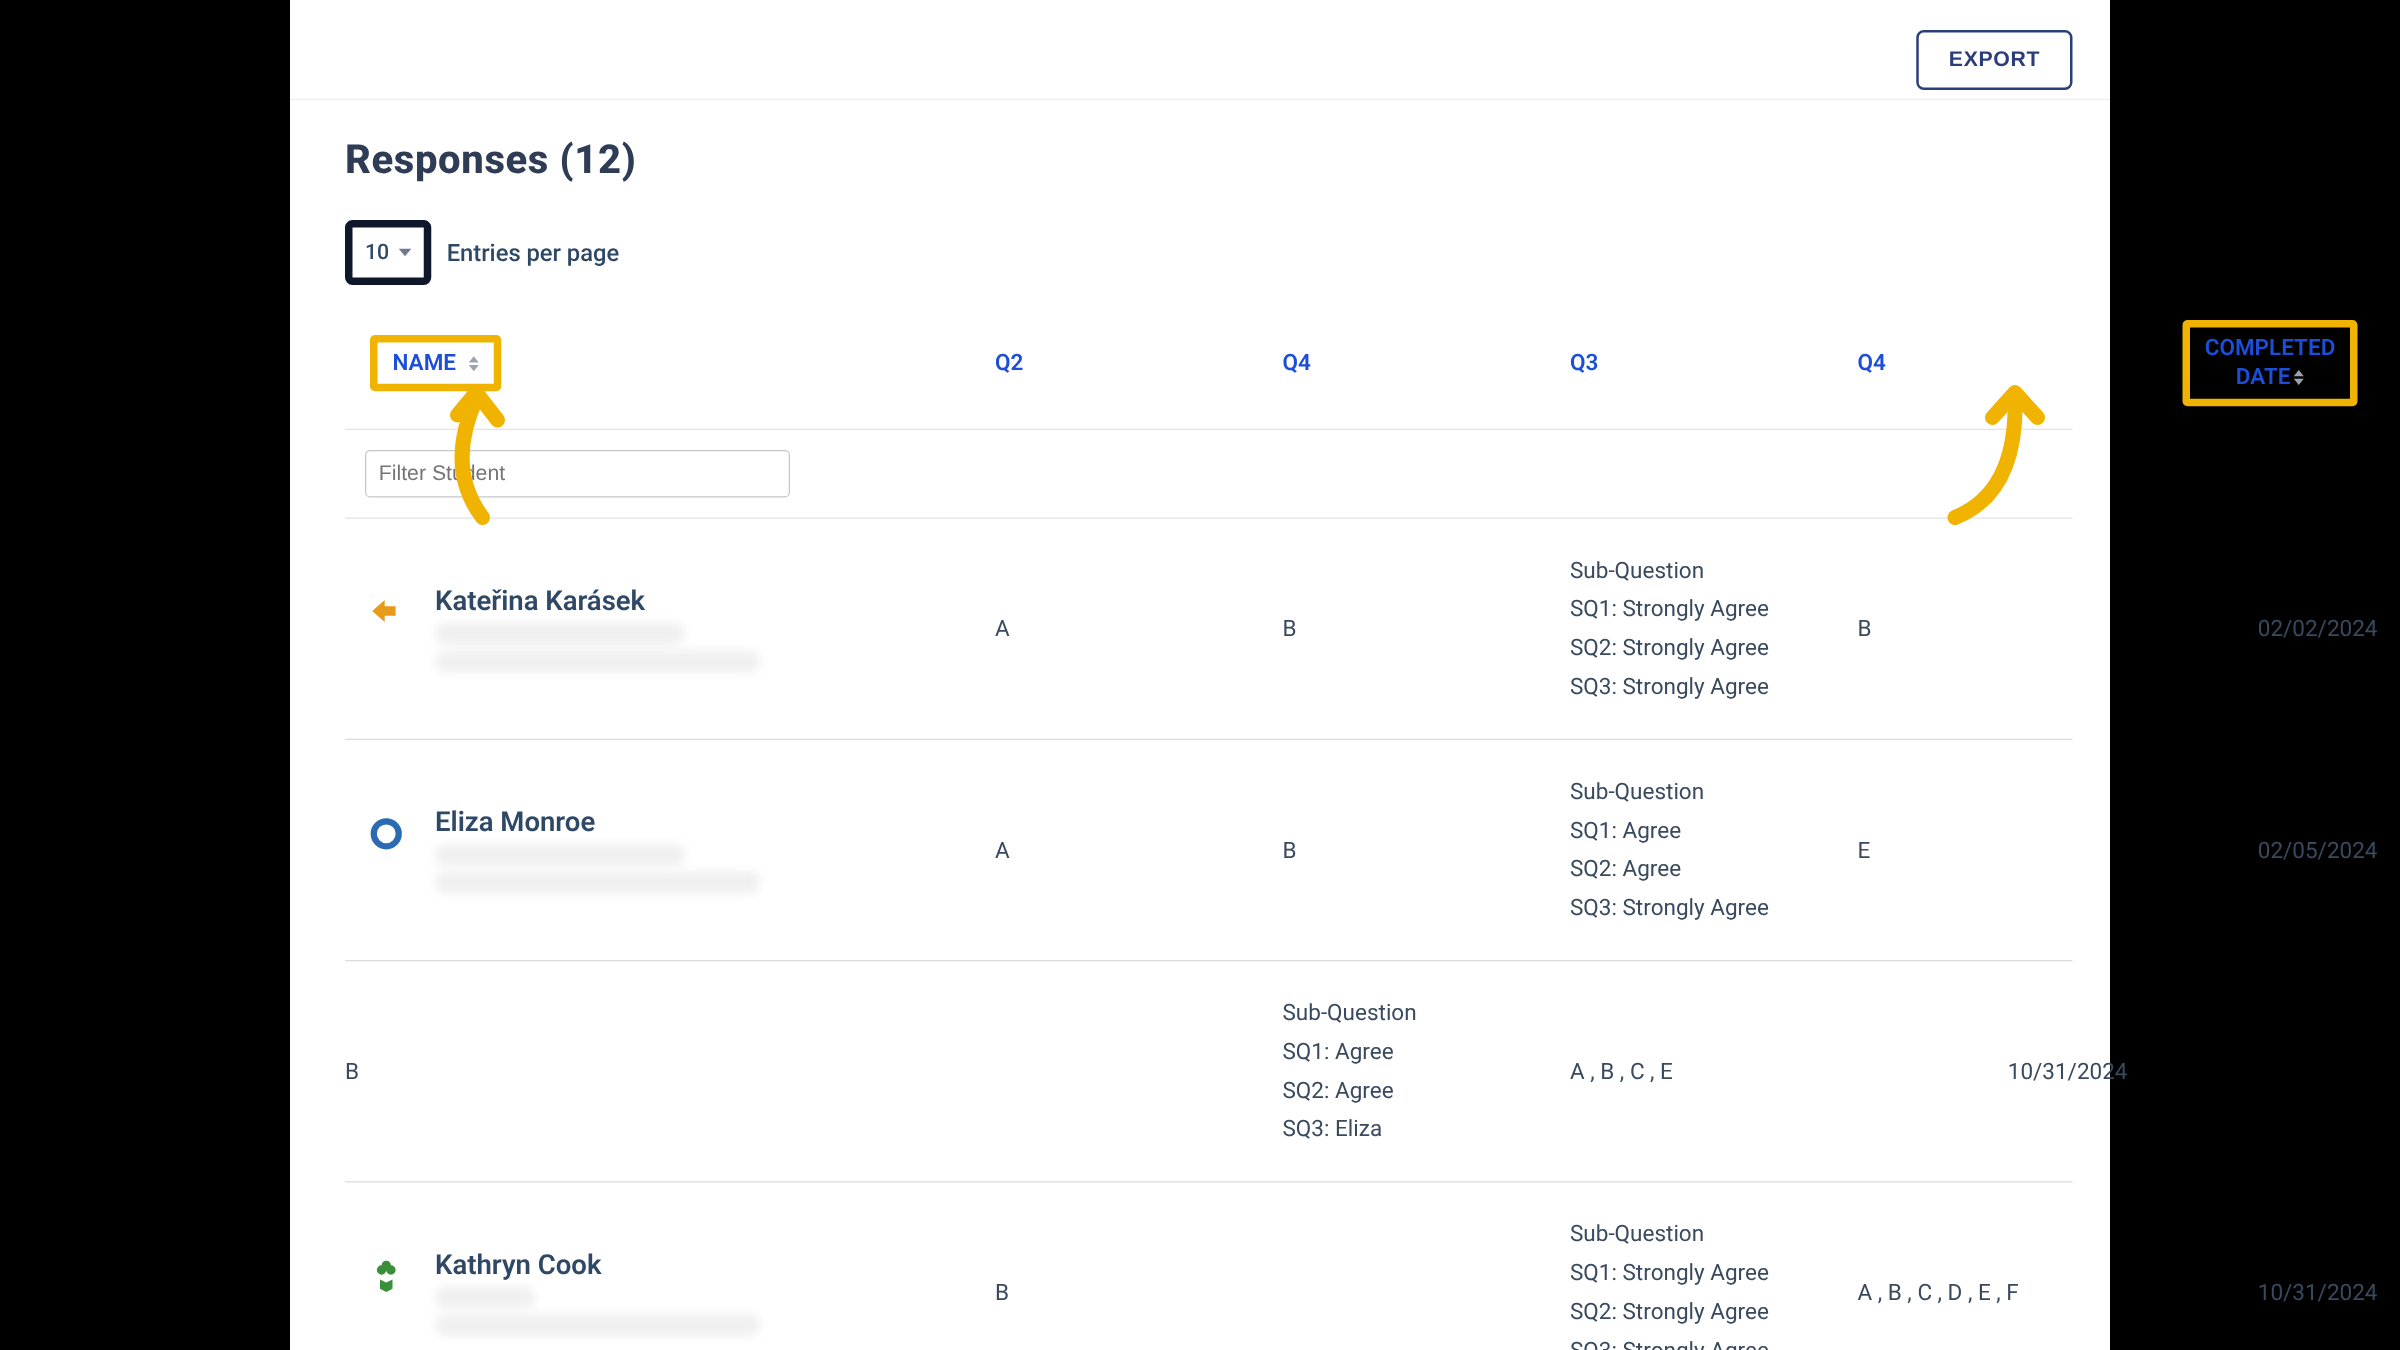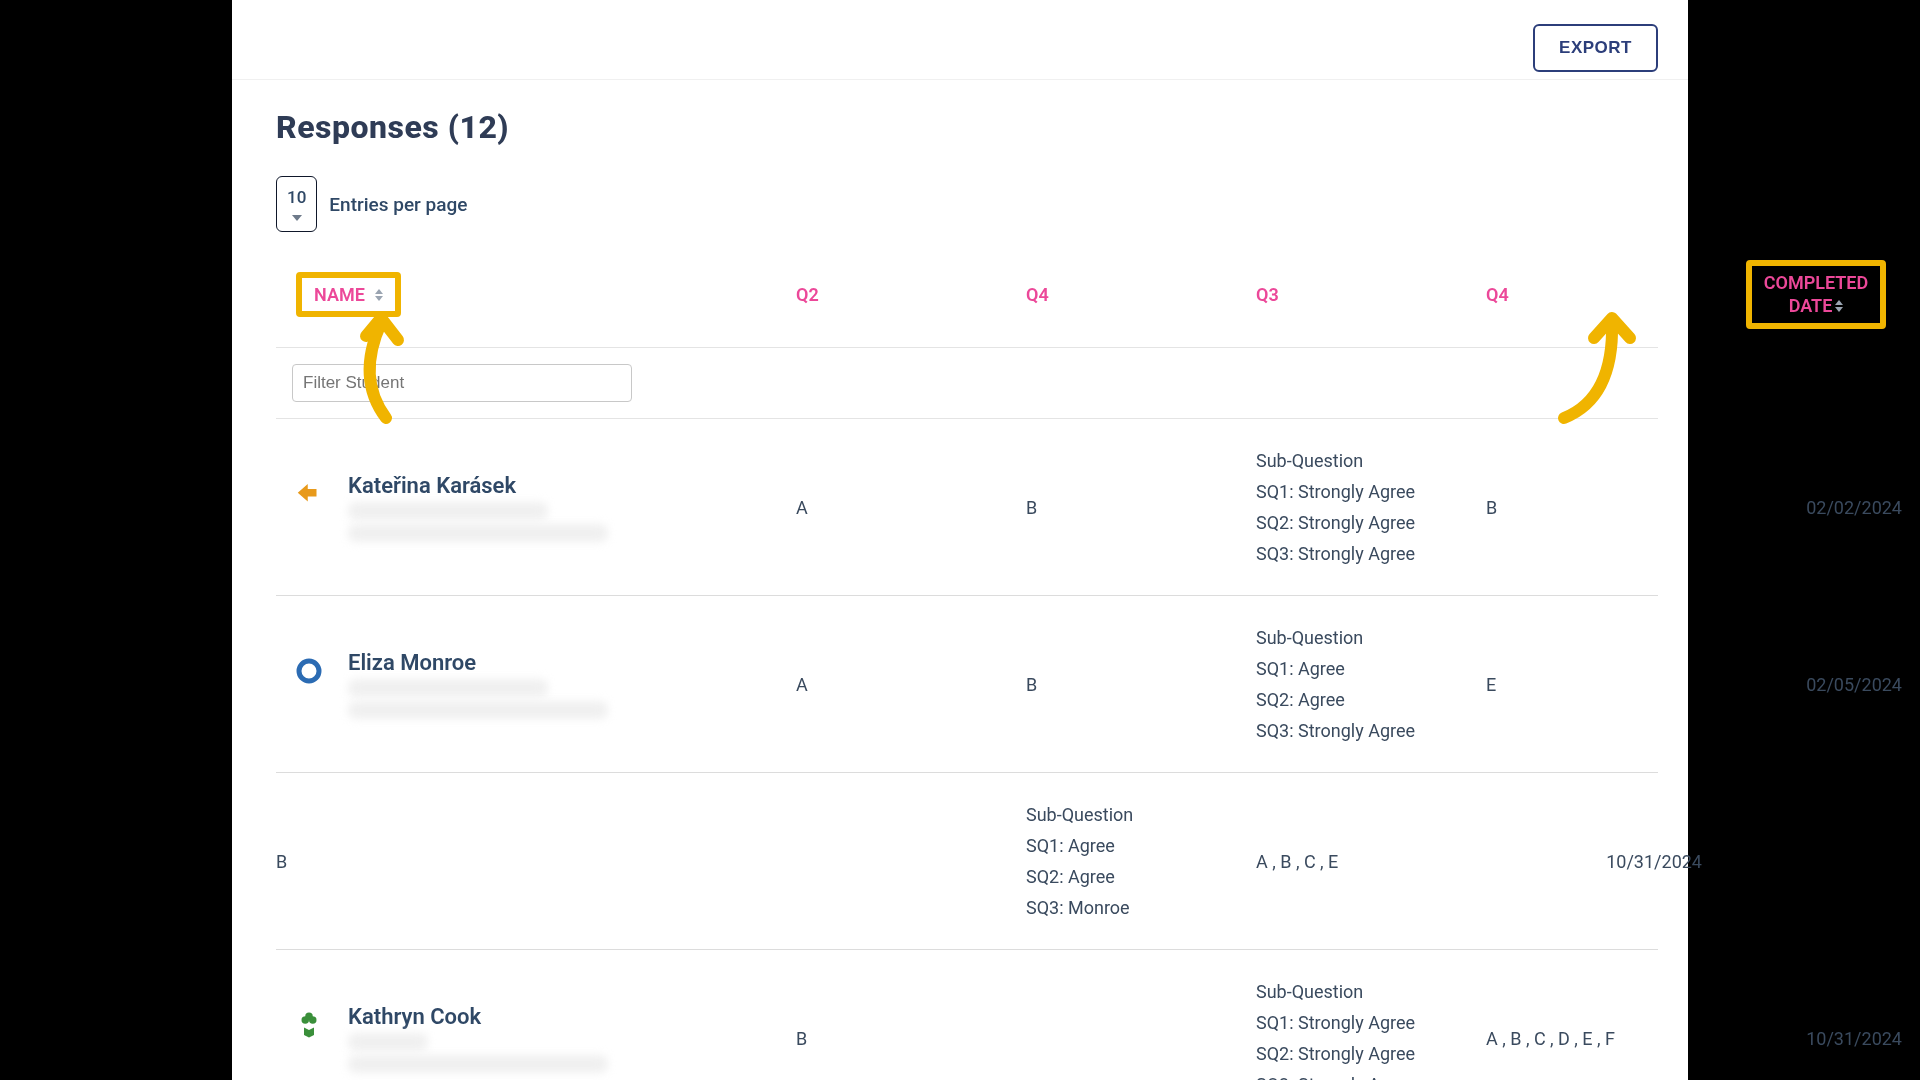--- a/index.html
+++ b/index.html
@@ -11,36 +11,36 @@
   .export-row { display: flex; justify-content: flex-end; padding: 24px 30px 0 30px; border-bottom: 1px solid #f0f0f0; height: 80px; }
   .export-btn {
     border: 2px solid #2c3e7a; color: #2c3e7a; background: #fff;
     font-weight: 600; font-size: 17px; letter-spacing: .5px;
     border-radius: 6px; padding: 0 24px; height: 48px; cursor: pointer;
   }
   .content { padding: 28px 30px 0 44px; }
   .title { color: #2f3c56; font-size: 32px; font-weight: 800; letter-spacing: .5px; }
   .perpage-row { display: flex; align-items: center; gap: 12px; margin-top: 30px; }
   .perpage-select {
-    border: 1px solid #0f172a; border-radius: 6px; padding: 10px 10px;
+    border: 6px solid #0f172a; border-radius: 6px; padding: 10px 10px;
     display: flex; align-items: center; gap: 8px; cursor: pointer;
-    color: #2f4866; font-size: 17px; font-weight: 500; flex-direction: column;
+    color: #2f4866; font-size: 17px; font-weight: 500;
   }
   .perpage-select .caret {
     width: 0; height: 0; border-left: 5px solid transparent;
     border-right: 5px solid transparent; border-top: 6px solid #6e7a8a;
   }
   .perpage-label { color: #2f4866; font-size: 19px; font-weight: 500; }
 
   .table { margin-top: 18px; }
   .thead {
     display: grid;
     grid-template-columns: 520px 230px 230px 230px 230px 200px;
     align-items: center;
-    color: #ec4899; font-weight: 600; font-size: 18px;
+    color: #1d4ed8; font-weight: 600; font-size: 18px;
     padding: 10px 0 18px 0;
     border-bottom: 1px solid #e4e4e4;
     position: relative;
   }
   .th { display: flex; align-items: center; gap: 6px; }
   .sort-icon {
     display: inline-flex; flex-direction: column; gap: 2px;
   }
   .sort-icon span {
     width: 0; height: 0; border-left: 4px solid transparent;
@@ -227,21 +227,21 @@
         <div class="datecell">02/05/2024</div>
       </div>
 
       <div class="row">
         <div>B</div>
         <div></div>
         <div class="q3cell">
           <span>Sub-Question</span>
           <span>SQ1: Agree</span>
           <span>SQ2: Agree</span>
-          <span>SQ3: Monroe</span>
+          <span>SQ3: Eliza</span>
         </div>
         <div>A , B , C , E</div>
         <div class="datecell">10/31/2024</div>
       </div>
 
       <div class="row">
         <div class="namecell">
           <span class="avatar av4">
             <svg width="30" height="30" viewBox="0 0 24 24">
                     <path fill="#3a8f3a" d="M12 2a3 3 0 0 1 3 3 3 3 0 1 1-3 3 3 3 0 1 1-3-3 3 3 0 0 1 3-3zM8 14l4 2 4-2v6l-4 2-4-2z"></path>

